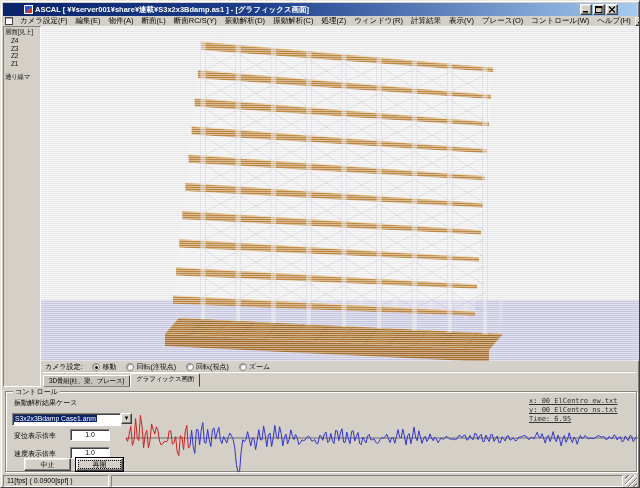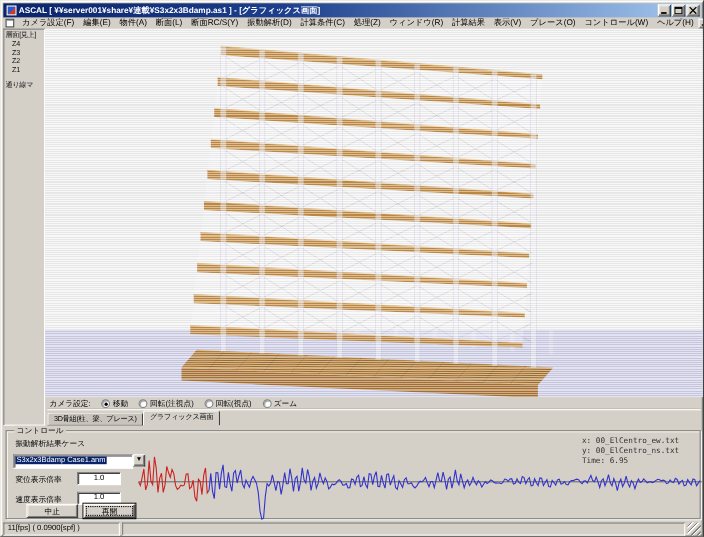--- a/index.html
+++ b/index.html
@@ -10,21 +10,21 @@
     font-family:"Liberation Sans", sans-serif;
     border-top:1px solid #ece9e2; border-left:1px solid #ece9e2;
     border-right:1px solid #404040; border-bottom:1px solid #404040;
     box-shadow: inset 1px 1px 0 #fff, inset -1px -1px 0 #808080;
     overflow:hidden;
   }
   
   #titlebar {
     position:absolute; left:2px; top:2px; right:2px; height:13px;
     background:linear-gradient(90deg,#0a246a,#1c3e8c 40%,#a6caf0);
-    display:flex; align-items:center; padding:0 1px; color:#fff;
+    display:flex; align-items:center; padding:0 19px; color:#fff;
   }
   #app-icon { width:9px; height:9px; margin:0 2px;
     background:linear-gradient(135deg,#2a5ad0 0 50%, #d03a2a 50% 100%);
     border:1px solid #fff; flex:none; }
   #title-text { font-size:7.5px; font-weight:bold; white-space:nowrap; overflow:hidden; letter-spacing:0; }
   .tb-btns { margin-left:auto; display:flex; gap:1px; }
   .wbtn {
     width:12px; height:11px; background:#d4d0c8; position:relative;
     border:1px solid; border-color:#fff #404040 #404040 #fff;
     box-shadow: inset -1px -1px 0 #808080, inset 1px 1px 0 #ece9e2;
@@ -102,21 +102,21 @@
     font-size:6px; text-align:center; line-height:9px; color:#000; }
   .numfield { position:absolute; width:40px; height:12px; font-size:7px; text-align:center; line-height:10px; color:#000; }
   .pbtn { position:absolute; width:47px; height:13px; background:#d4d0c8; font-size:7px;
     border:1px solid; border-color:#fff #404040 #404040 #fff;
     box-shadow: inset -1px -1px 0 #808080, inset 1px 1px 0 #ece9e2;
     display:flex; align-items:center; justify-content:center; color:#000; }
   .pbtn.default { box-shadow: 0 0 0 1px #000, inset -1px -1px 0 #808080, inset 1px 1px 0 #ece9e2;
     outline:1px dotted #000; outline-offset:-3px; }
   #wave { position:absolute; left:0; top:398px; pointer-events:none; z-index:2; }
   #readout { position:absolute; left:528px; top:396px; font-family:"DejaVu Sans Mono", monospace;
-    font-size:7px; line-height:9px; color:#333; white-space:pre; z-index:2; }
+    font-size:7px; line-height:9px; color:#333; white-space:pre; z-index:2;text-decoration:underline; }
   
   #statusbar { position:absolute; left:2px; top:473px; right:2px; height:13px;
     display:flex; gap:2px; align-items:stretch; background:#d4d0c8; padding-top:1px; }
   .scell { border:1px solid; border-color:#808080 #fff #fff #808080;
     font-size:7px; line-height:10px; padding-left:3px; color:#000; background:#d4d0c8; }
   #scell1 { width:106px; flex:none; }
   #scell2 { flex:1; }
   #grip { width:12px; flex:none;
     background:repeating-linear-gradient(135deg, transparent 0 2px, #808080 2px 3px, #fff 3px 4px); }
 </style>
@@ -149,21 +149,21 @@
   </div>
 
   <div id="menubar">
     <div id="mdi-doc-icon"></div>
     <span class="mi">カメラ設定(F)</span>
     <span class="mi">編集(E)</span>
     <span class="mi">物件(A)</span>
     <span class="mi">断面(L)</span>
     <span class="mi">断面RC/S(Y)</span>
     <span class="mi">振動解析(D)</span>
-    <span class="mi">計算条件(C)</span>
+    <span class="mi">振動解析(C)</span>
     <span class="mi">処理(Z)</span>
     <span class="mi">ウィンドウ(R)</span>
     <span class="mi">計算結果</span>
     <span class="mi">表示(V)</span>
     <span class="mi">ブレース(O)</span>
     <span class="mi">コントロール(W)</span>
     <span class="mi">ヘルプ(H)</span>
     <div class="mdi-btns">
       <div class="mbtn">
           <svg width="7" height="6">

